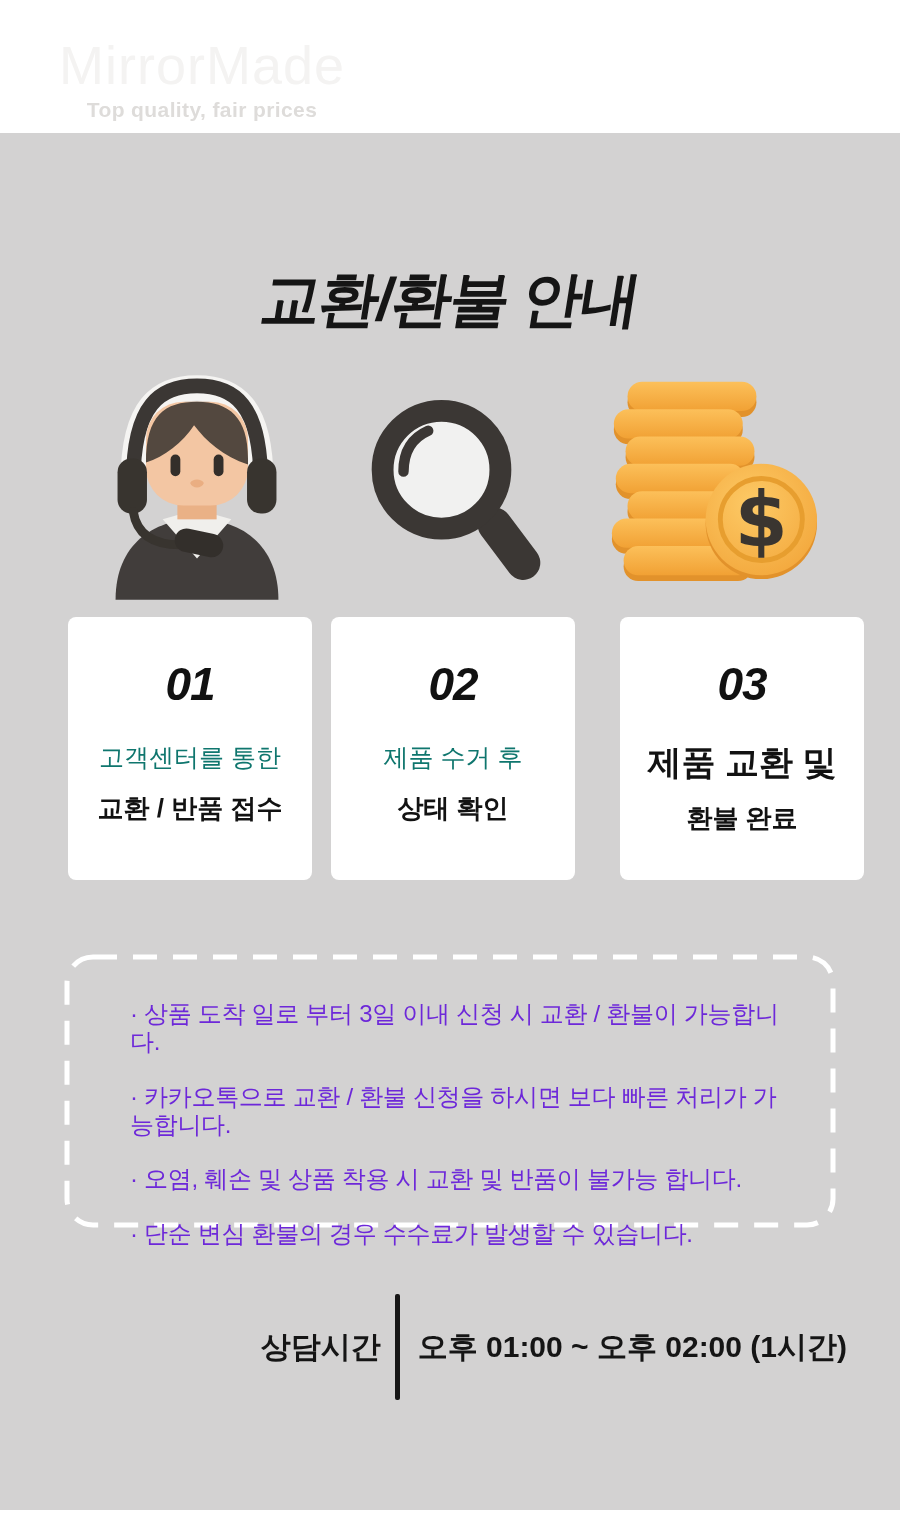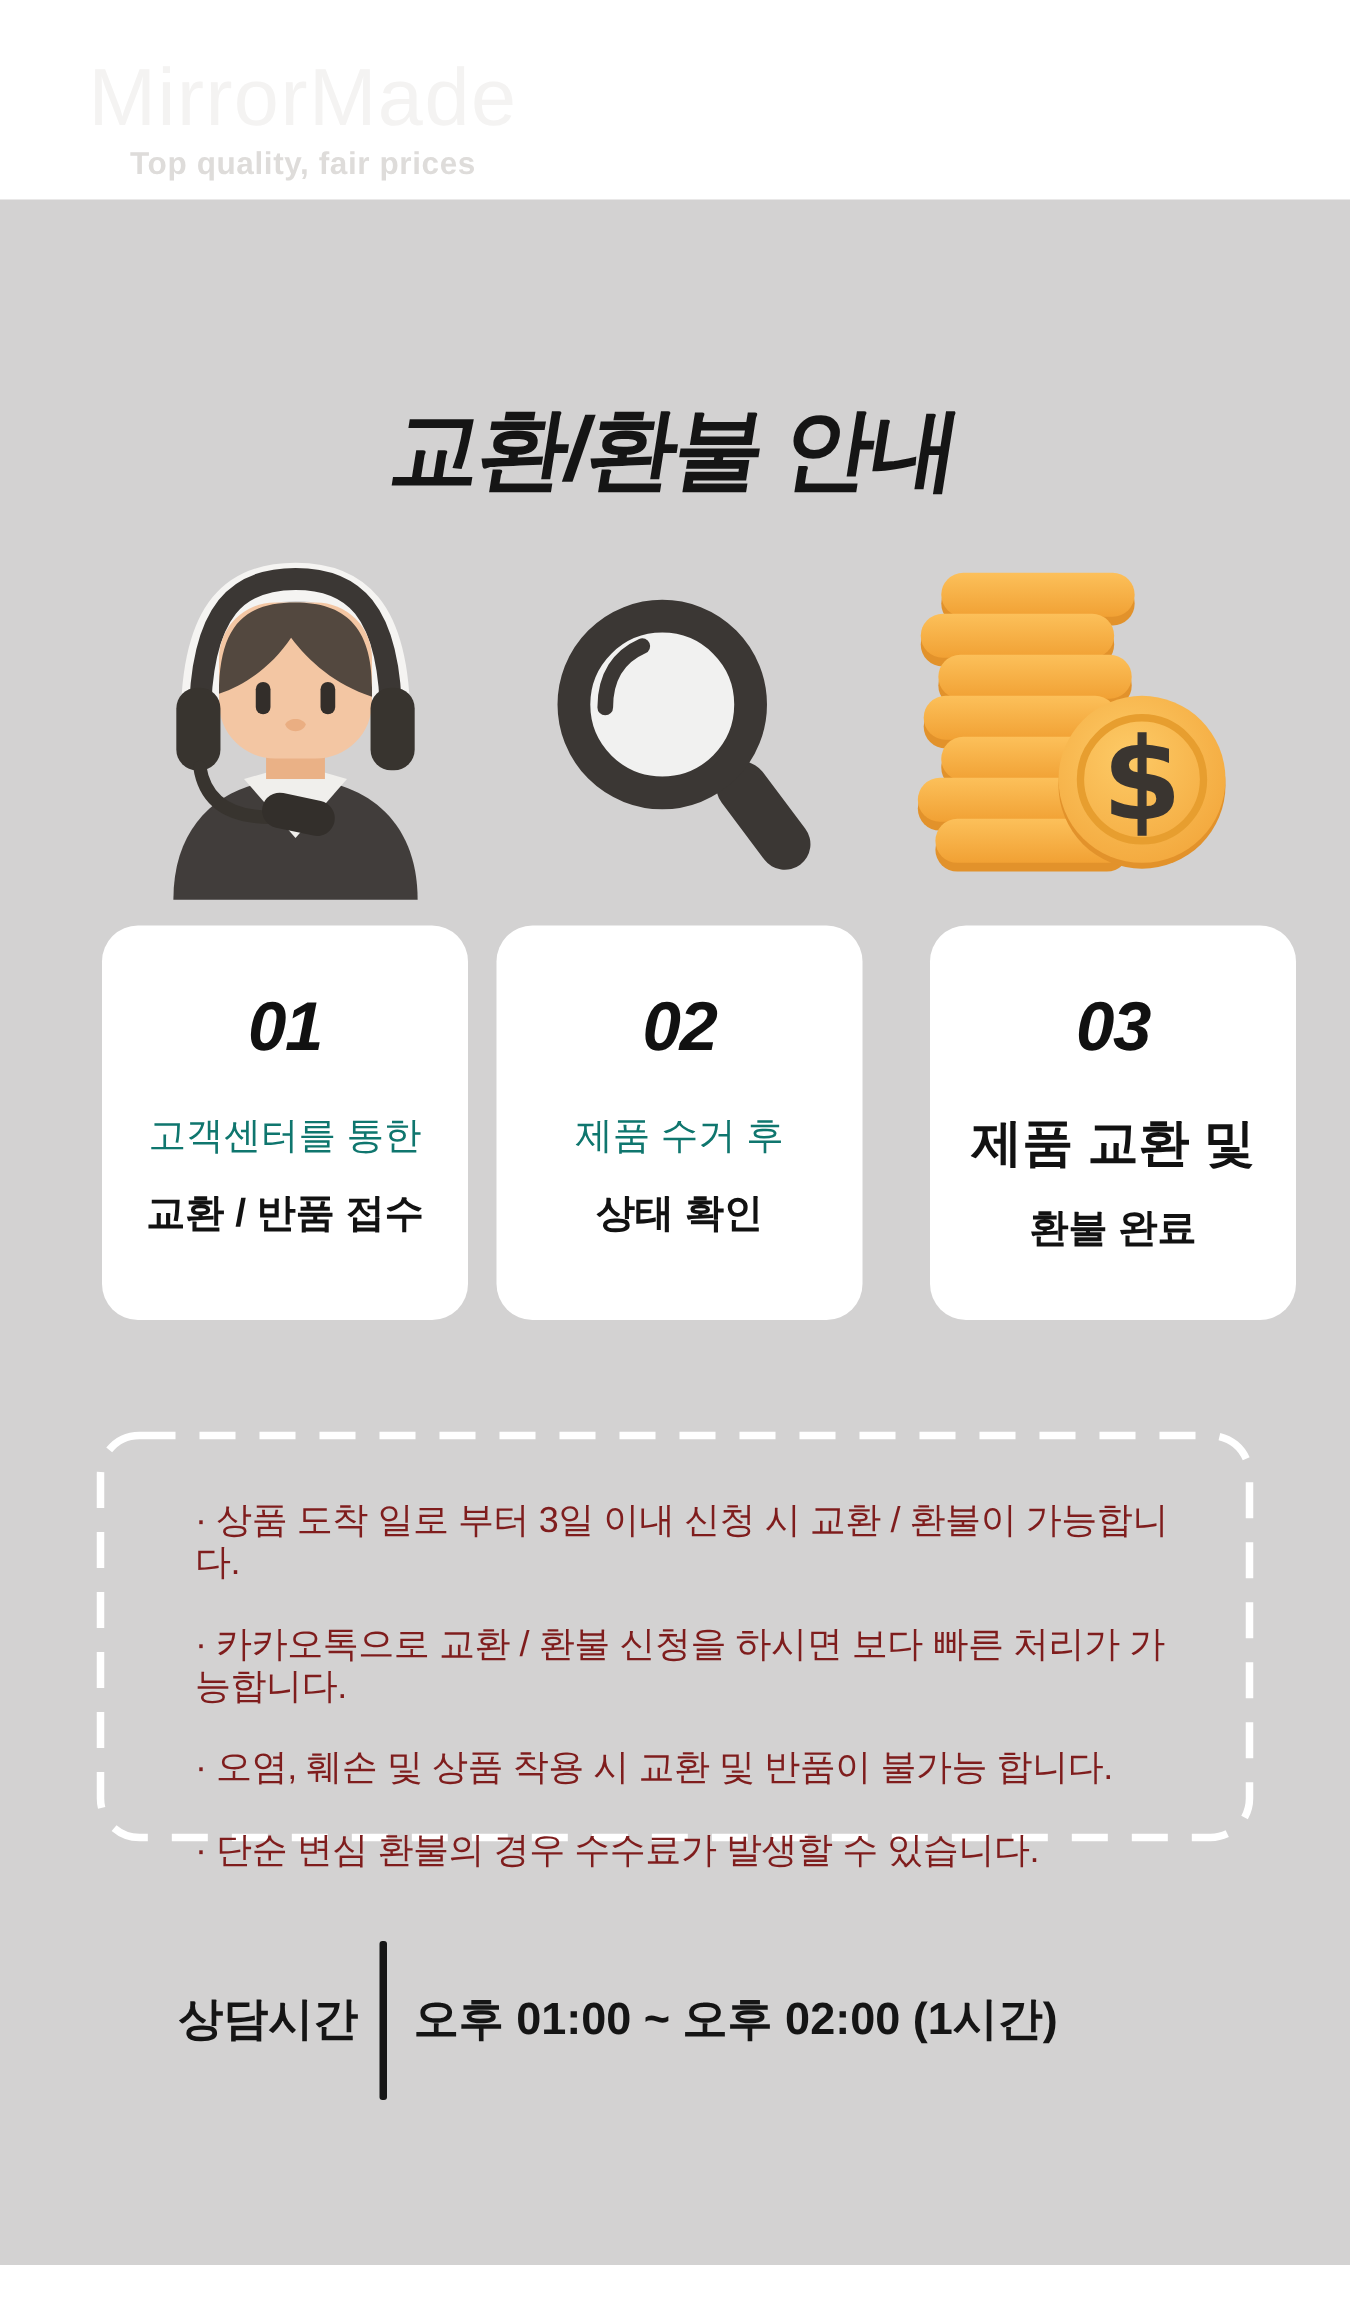--- a/index.html
+++ b/index.html
@@ -20,37 +20,37 @@
          transform:skewX(-9deg);}
 
   
   .icon{position:absolute;}
   .icon-person{top:372px;left:94px;width:206px;height:228px;}
   .icon-magnifier{top:382px;left:356px;width:190px;height:202px;}
   .icon-coins{top:374px;left:602px;width:220px;height:210px;}
 
   
   .card{position:absolute;top:617px;width:244px;height:263px;background:#ffffff;
-        border-radius:24px;text-align:center;}
+        border-radius:8px;text-align:center;}
   .card1{left:68px}.card2{left:331px}.card3{left:620px}
   .card .num{margin:44px 0 0;font-size:46px;font-weight:800;font-style:italic;
              letter-spacing:-1px;color:#111111;line-height:1;}
   .card .l1{margin:36px 0 0;font-size:25px;font-weight:400;color:#0f766e;line-height:1.15;}
   .card .l2{margin:22px 0 0;font-size:26px;font-weight:800;color:#121212;line-height:1.15;}
   .card3 .l1{font-weight:800;font-size:34px;color:#121212;}
 
   
   .notice{position:absolute;top:954px;left:64px;width:772px;height:274px;}
   .notice .dash{position:absolute;left:0;top:0;}
   .notice .items{position:relative;padding:46px 36px 0 66px;}
-  .notice p{margin:0 0 26px;font-size:24px;font-weight:400;color:#7f1d1d;
+  .notice p{margin:0 0 26px;font-size:24px;font-weight:400;color:#6d28d9;
             letter-spacing:-.3px;line-height:1.18;}
 
   
-  .hours{position:absolute;top:1294px;left:0;width:824px;display:flex;justify-content:center;}
+  .hours{position:absolute;top:1294px;left:0;width:824px;display:flex;justify-content:flex-end;padding-left:23px;}
   .hours-inner{display:flex;align-items:center;}
   .hcol{display:flex;flex-direction:column;}
   .hrow{height:58px;line-height:58px;font-size:30px;font-weight:600;color:#151515;white-space:nowrap;}
   .hlabels{text-align:right;}
   .hbar{width:5px;height:106px;background:#161616;border-radius:2px;margin:0 18px 0 14px;}
 
   .footer{position:absolute;top:1510px;left:0;width:900px;height:27px;background:#ffffff;}
 </style>
 </head>
 <body>

